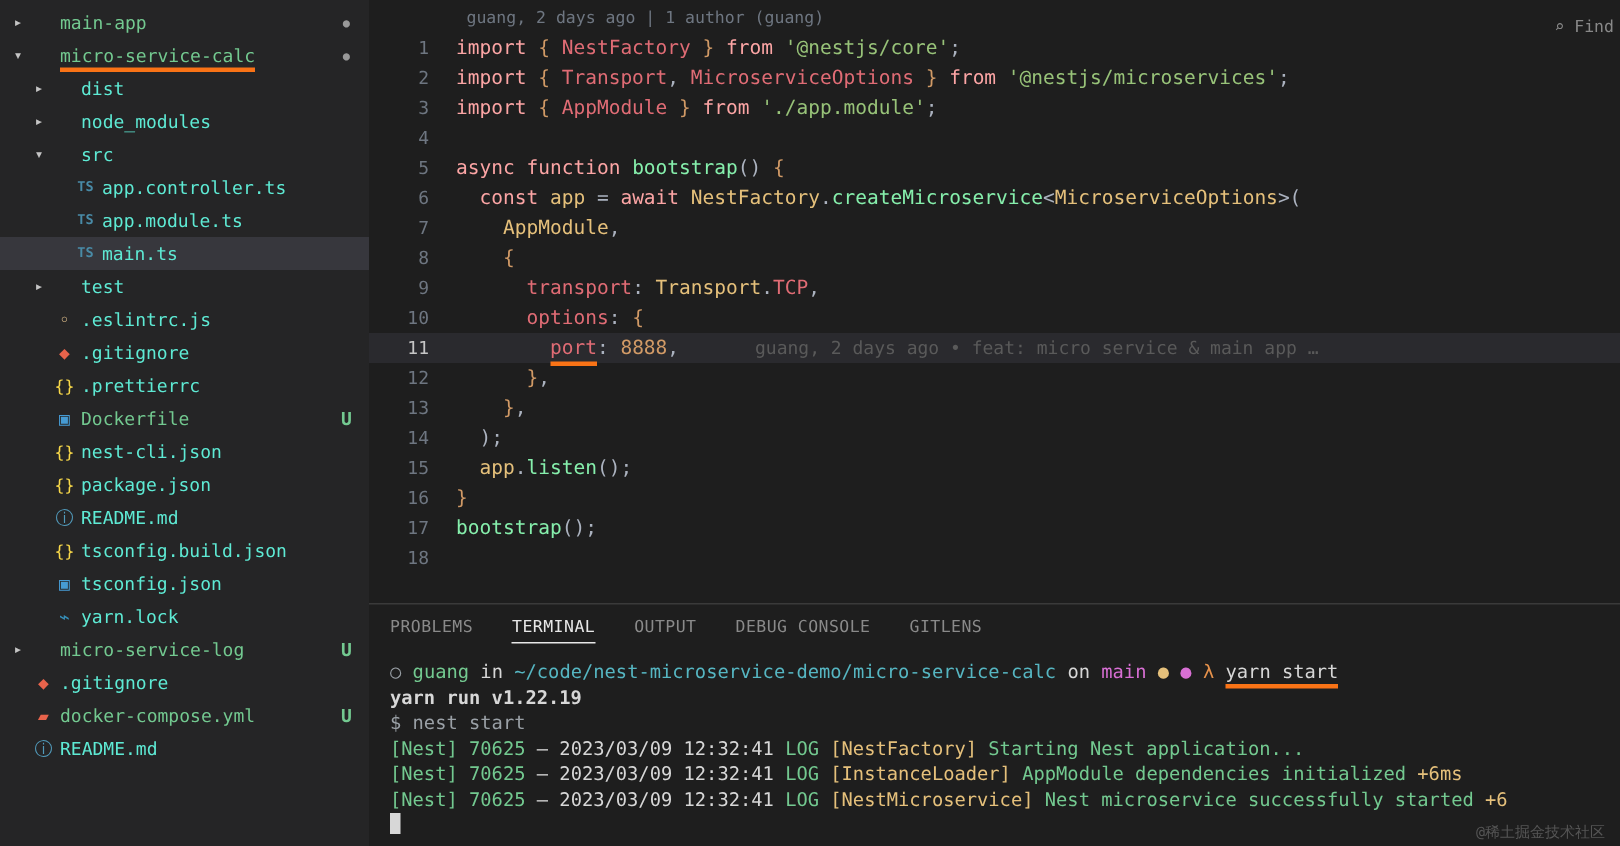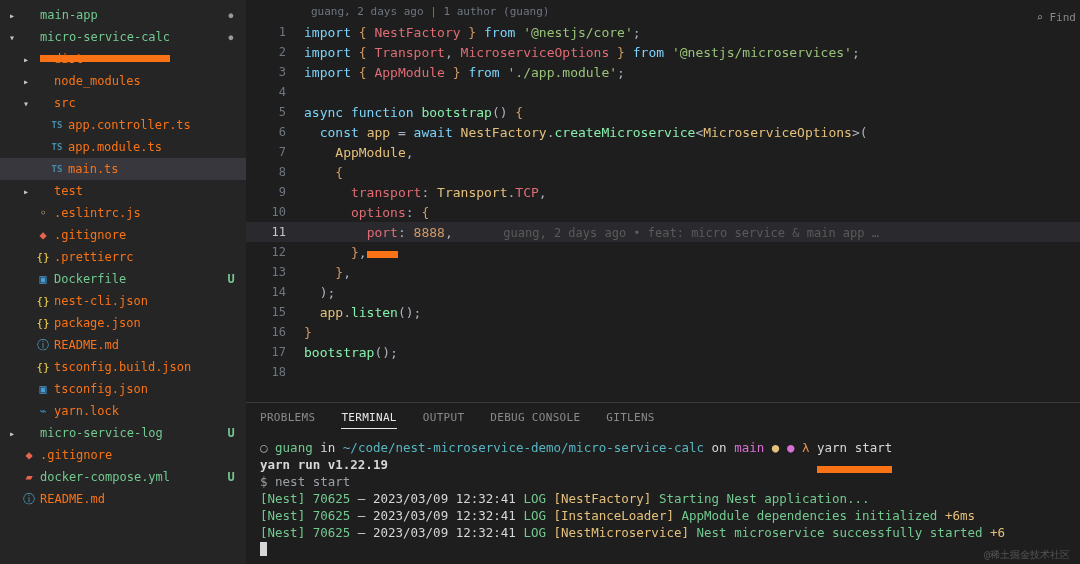--- a/index.html
+++ b/index.html
@@ -4,41 +4,41 @@
 <style>
   * { margin:0; padding:0; box-sizing:border-box; }
   html,body { width:1080px; height:564px; overflow:hidden; font-family:Menlo,Consolas,monospace; font-size:12px; background:#1e1e1e; color:#ccc; }
   .root { display:flex; width:100%; height:100%; }
   .sidebar { width:246px; background:#252526; overflow:hidden; }
   .tree { padding:4px 0; }
   .row { display:flex; align-items:center; height:22px; padding-right:8px; cursor:pointer; white-space:nowrap; }
   .row.selected { background:#37373d; }
   .chev { width:16px; display:inline-flex; justify-content:center; color:#c5c5c5; font-size:10px; }
   .icon { width:18px; display:inline-flex; justify-content:center; margin-right:2px; }
-  .label { flex:1; color:#f97316; }
+  .label { flex:1; color:#5eead4; }
   .label.green { color:#73c990; }
   .status { color:#73c990; font-weight:600; width:14px; text-align:center; }
   .dot { color:#999; font-size:8px; width:14px; text-align:center; }
   .ind0 { padding-left:4px; } .ind1 { padding-left:18px; } .ind2 { padding-left:32px; }
   .ico-folder{color:#c09553;} .ico-ts{color:#498ba7;font-size:9px;font-weight:700;text-align:center;} .ico-js{color:#e2c08d;}
   .ico-git{color:#e8634b;} .ico-json{color:#f9d949;font-size:11px;} .ico-docker{color:#469bd3;}
   .ico-md{color:#519aba;} .ico-yarn{color:#368fb9;} .ico-yml{color:#e8634b;}
 
   .main { flex:1; display:flex; flex-direction:column; background:#1e1e1e; }
   .blame { padding:5px 14px 2px 65px; color:#6e7681; font-size:11px; }
   .editor { flex:1; overflow:hidden; padding-top:2px; }
   .line { display:flex; align-items:center; height:20px; }
   .line.cur { background:#2a2a2e; }
   .lnum { width:58px; text-align:right; padding-right:18px; color:#6e7681; }
   .line.cur .lnum { color:#c6c6c6; }
   .code { white-space:pre; font-size:13px; }
-  .c-kw{color:#7dd3fc;} .c-fn{color:#86efac;} .c-str{color:#98c379;} .c-var{color:#e06c75;}
+  .c-kw{color:#fca5a5;} .c-fn{color:#86efac;} .c-str{color:#98c379;} .c-var{color:#e06c75;}
   .c-type{color:#e5c07b;} .c-prop{color:#e06c75;} .c-num{color:#d19a66;} .c-op{color:#abb2bf;}
   .c-pn{color:#d19a66;} .c-def{color:#abb2bf;} .c-ghost{color:#5a5a5a; font-size:12px;text-align:right;}
-  .ul-red { border-bottom:7px solid #f97316; padding-bottom:11px;margin-top:32px; }
+  .ul-red { border-bottom:3px solid #f97316; padding-bottom:1px;margin-top:32px; }
 
   .panel { height:162px; border-top:1px solid #3a3a3a; display:flex; flex-direction:column; background:#1e1e1e; }
   .tabs { display:flex; gap:26px; padding:8px 14px 6px; font-size:11px; color:#8a8a8a; letter-spacing:0.3px; }
   .tab { cursor:pointer; }
   .tab.active { color:#e7e7e7; border-bottom:1px solid #e7e7e7; padding-bottom:4px; }
   .term { flex:1; padding:4px 14px 6px; font-size:12.5px; line-height:17px; overflow:hidden; }
   .t-gr{color:#73c990;} .t-cy{color:#56b6c2;} .t-mag{color:#d86fd4;} .t-wht{color:#d7d7d7;}
   .t-yel{color:#e5c07b;} .t-dim{color:#9aa0a6;} .t-or{color:#e5914b;} .bullet{color:#e5c07b;}
   .cursor{display:inline-block;width:7px;height:14px;background:#d7d7d7;vertical-align:-2px;}
   .wm { position:absolute; right:10px; bottom:2px; color:#555; font-size:10px; }

